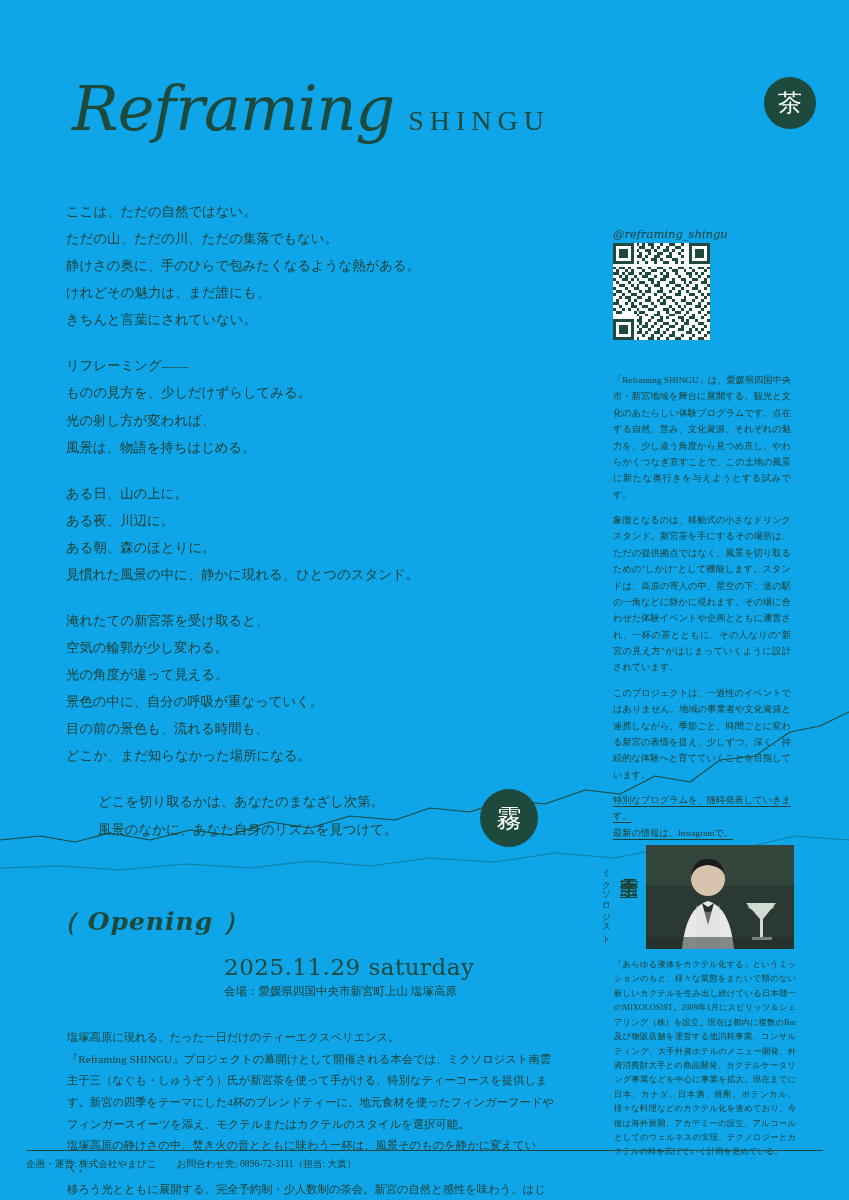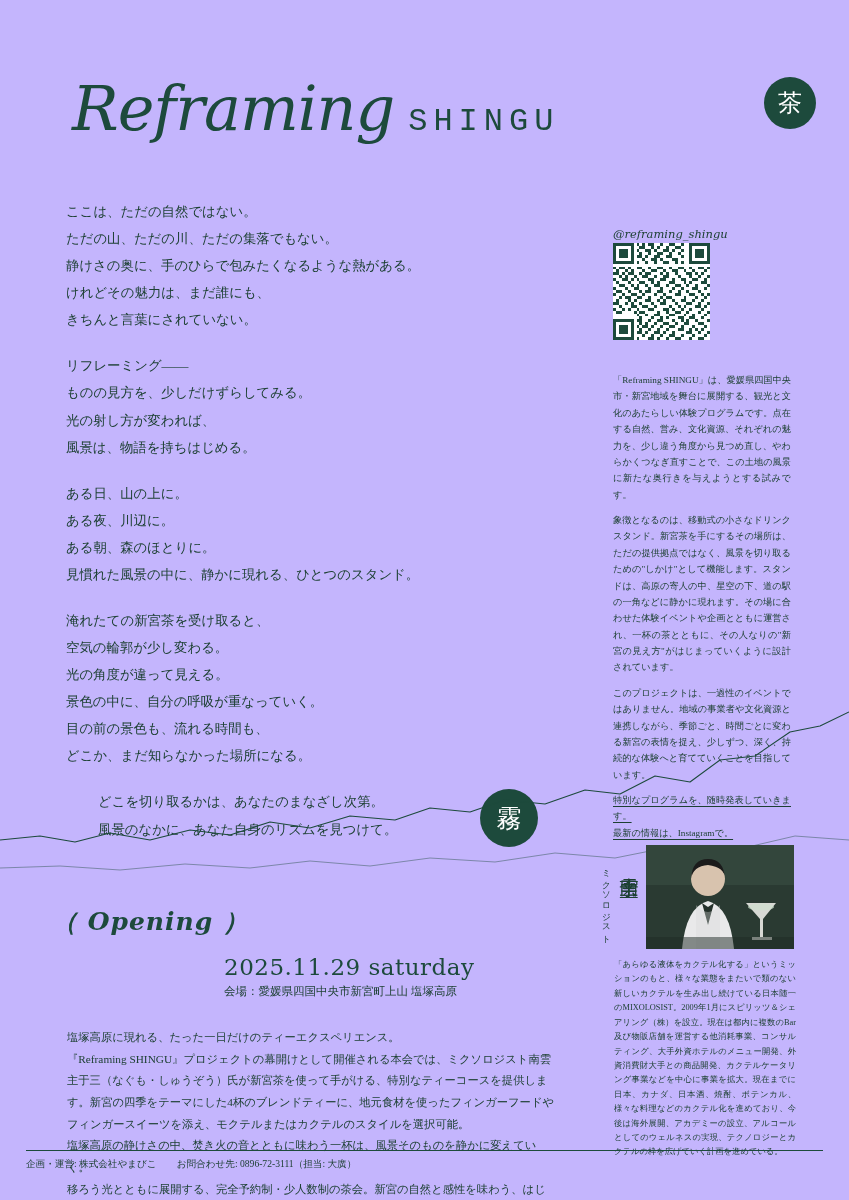--- a/index.html
+++ b/index.html
@@ -9,21 +9,21 @@
   }
   body {
     font-family: "Liberation Serif", serif;
     color: #1d4033;
   }
   #page {
     position: relative;
     width: 849px;
     height: 1200px;
     margin: 0 auto;
-    background: #c4b5fd;
+    background: #0ea5e9;
     overflow: hidden;
   }
   
   .masthead {
     position: absolute;
     left: 72px;
     top: 78px;
     width: 560px;
     display: flex;
     align-items: baseline;
@@ -32,22 +32,22 @@
   .brand-script {
     font-family: "DejaVu Serif", serif;
     font-style: italic;
     font-size: 62px;
     line-height: 1;
     letter-spacing: -1px;
     color: #1d4a3c;
     font-weight: 400;
   }
   .brand-sans {
-    font-family: Liberation Mono, monospace;
-    font-size: 32px;
+    font-family: Liberation Serif, serif;
+    font-size: 28px;
     letter-spacing: 6px;
     color: #1d4a3c;
     font-weight: 400;
   }
   
   .seal {
     position: absolute;
     border-radius: 50%;
     background: #1d4a3c;
     color: #ffffff;

